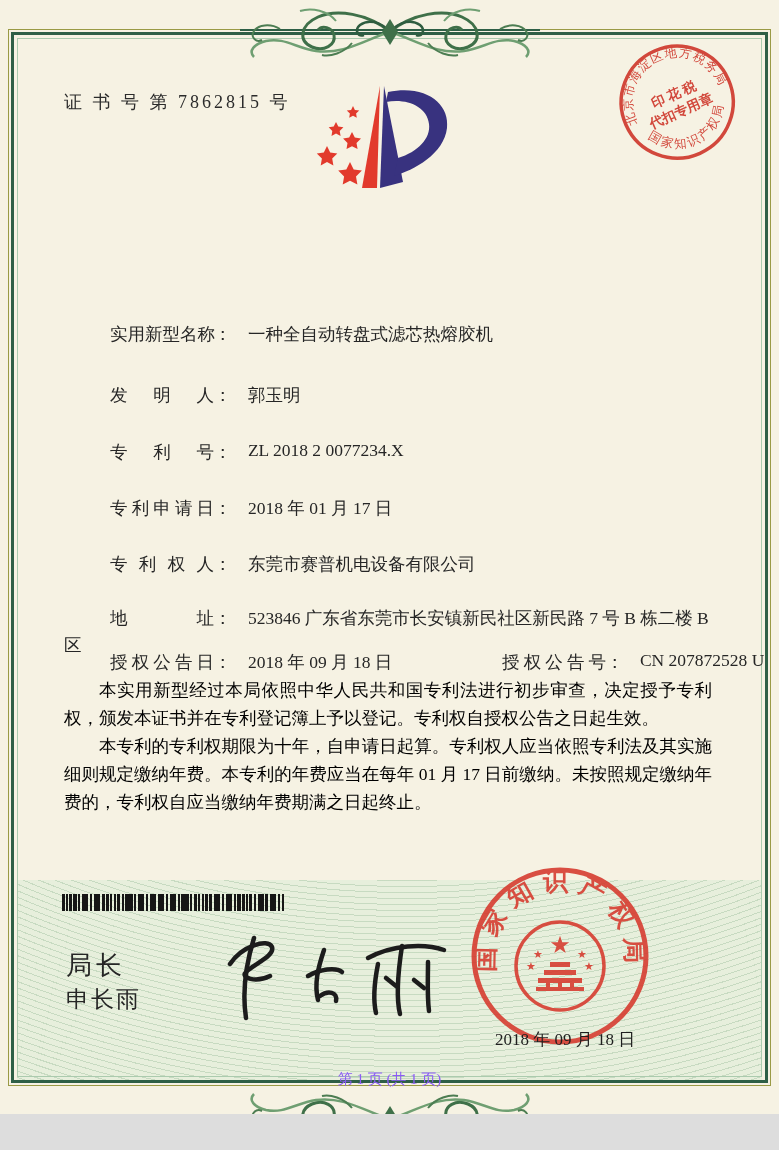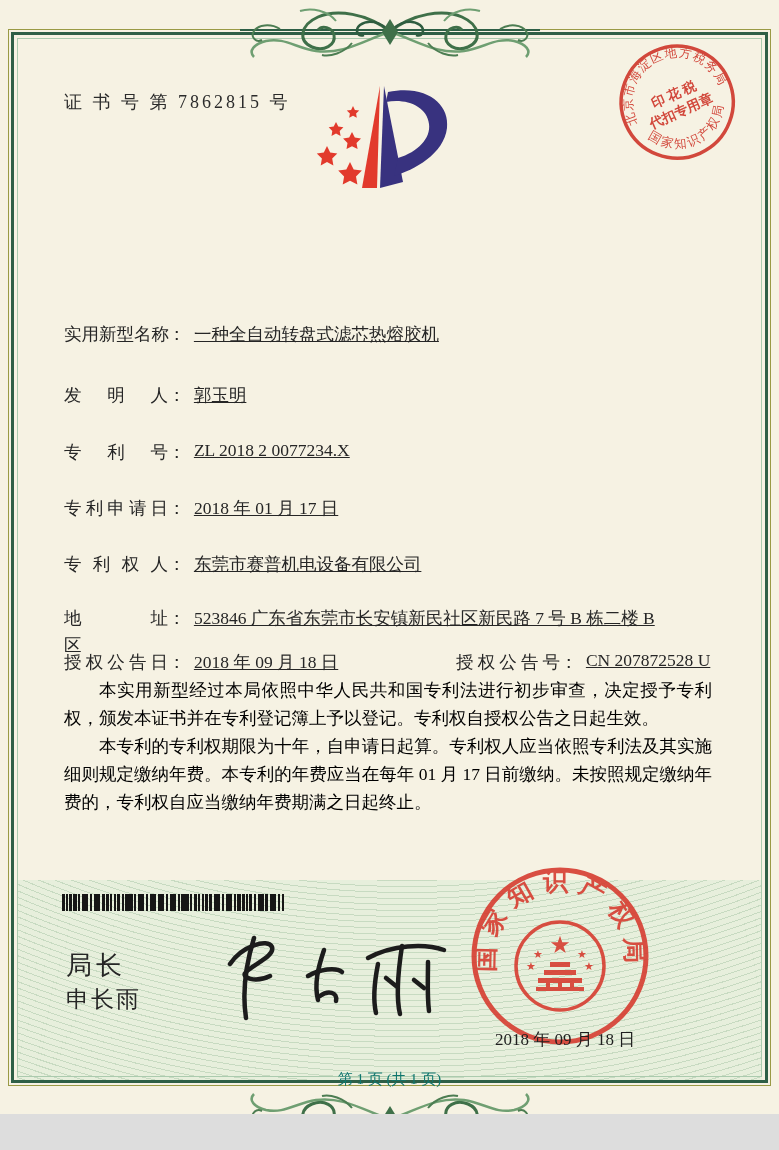--- a/index.html
+++ b/index.html
@@ -38,23 +38,24 @@
     position:absolute;left:0;right:0;top:210px;margin:0;
     text-align:center;font-size:40px;font-weight:700;
     letter-spacing:12px;color:#1e1e1e;
   }
   .fields{position:absolute;left:64px;top:322px;width:650px;font-size:17.5px;}
   .frow{position:absolute;left:0;white-space:nowrap;}
   .flabel{
     display:inline-block;width:104px;
     text-align:justify;text-align-last:justify;
     vertical-align:top;
+    margin-left:46px;
   }
   .colon{display:inline-block;vertical-align:top;}
-  .fvalue{display:inline-block;margin-left:4px;vertical-align:top;text-decoration:underline;}
+  .fvalue{display:inline-block;margin-left:12px;vertical-align:top;}
   .addr2{position:absolute;left:0;}
   .grant-no{position:absolute;left:392px;white-space:nowrap;}
   .paras{
     position:absolute;left:64px;top:676px;width:648px;
     font-size:17.5px;line-height:28px;text-align:justify;color:#000000;
   }
   .paras p{margin:0;text-indent:2em;}
   .barcode{
     position:absolute;left:62px;top:894px;width:222px;height:17px;
     background-image:
@@ -65,21 +66,21 @@
   .director-title{position:absolute;left:66px;top:948px;font-size:26px;letter-spacing:4px;}
   .director-name{position:absolute;left:66px;top:984px;font-size:23px;letter-spacing:2px;}
   .signature{position:absolute;left:196px;top:920px;}
   .seal{position:absolute;left:452px;top:848px;}
   .seal-date{
     position:absolute;left:470px;top:1028px;width:190px;
     text-align:center;font-size:17px;color:#1f1f1f;
   }
   .footer{
     position:absolute;left:0;right:0;top:1070px;
-    text-align:center;font-size:15px;color:#0f766e;
+    text-align:center;font-size:15px;color:#8b5cf6;
   }
   svg text{font-family:"Liberation Serif","DejaVu Serif",serif;}
 </style>
 </head>
 <body>
 
 <div class="page">
 
   <div class="guilloche"></div>
 

